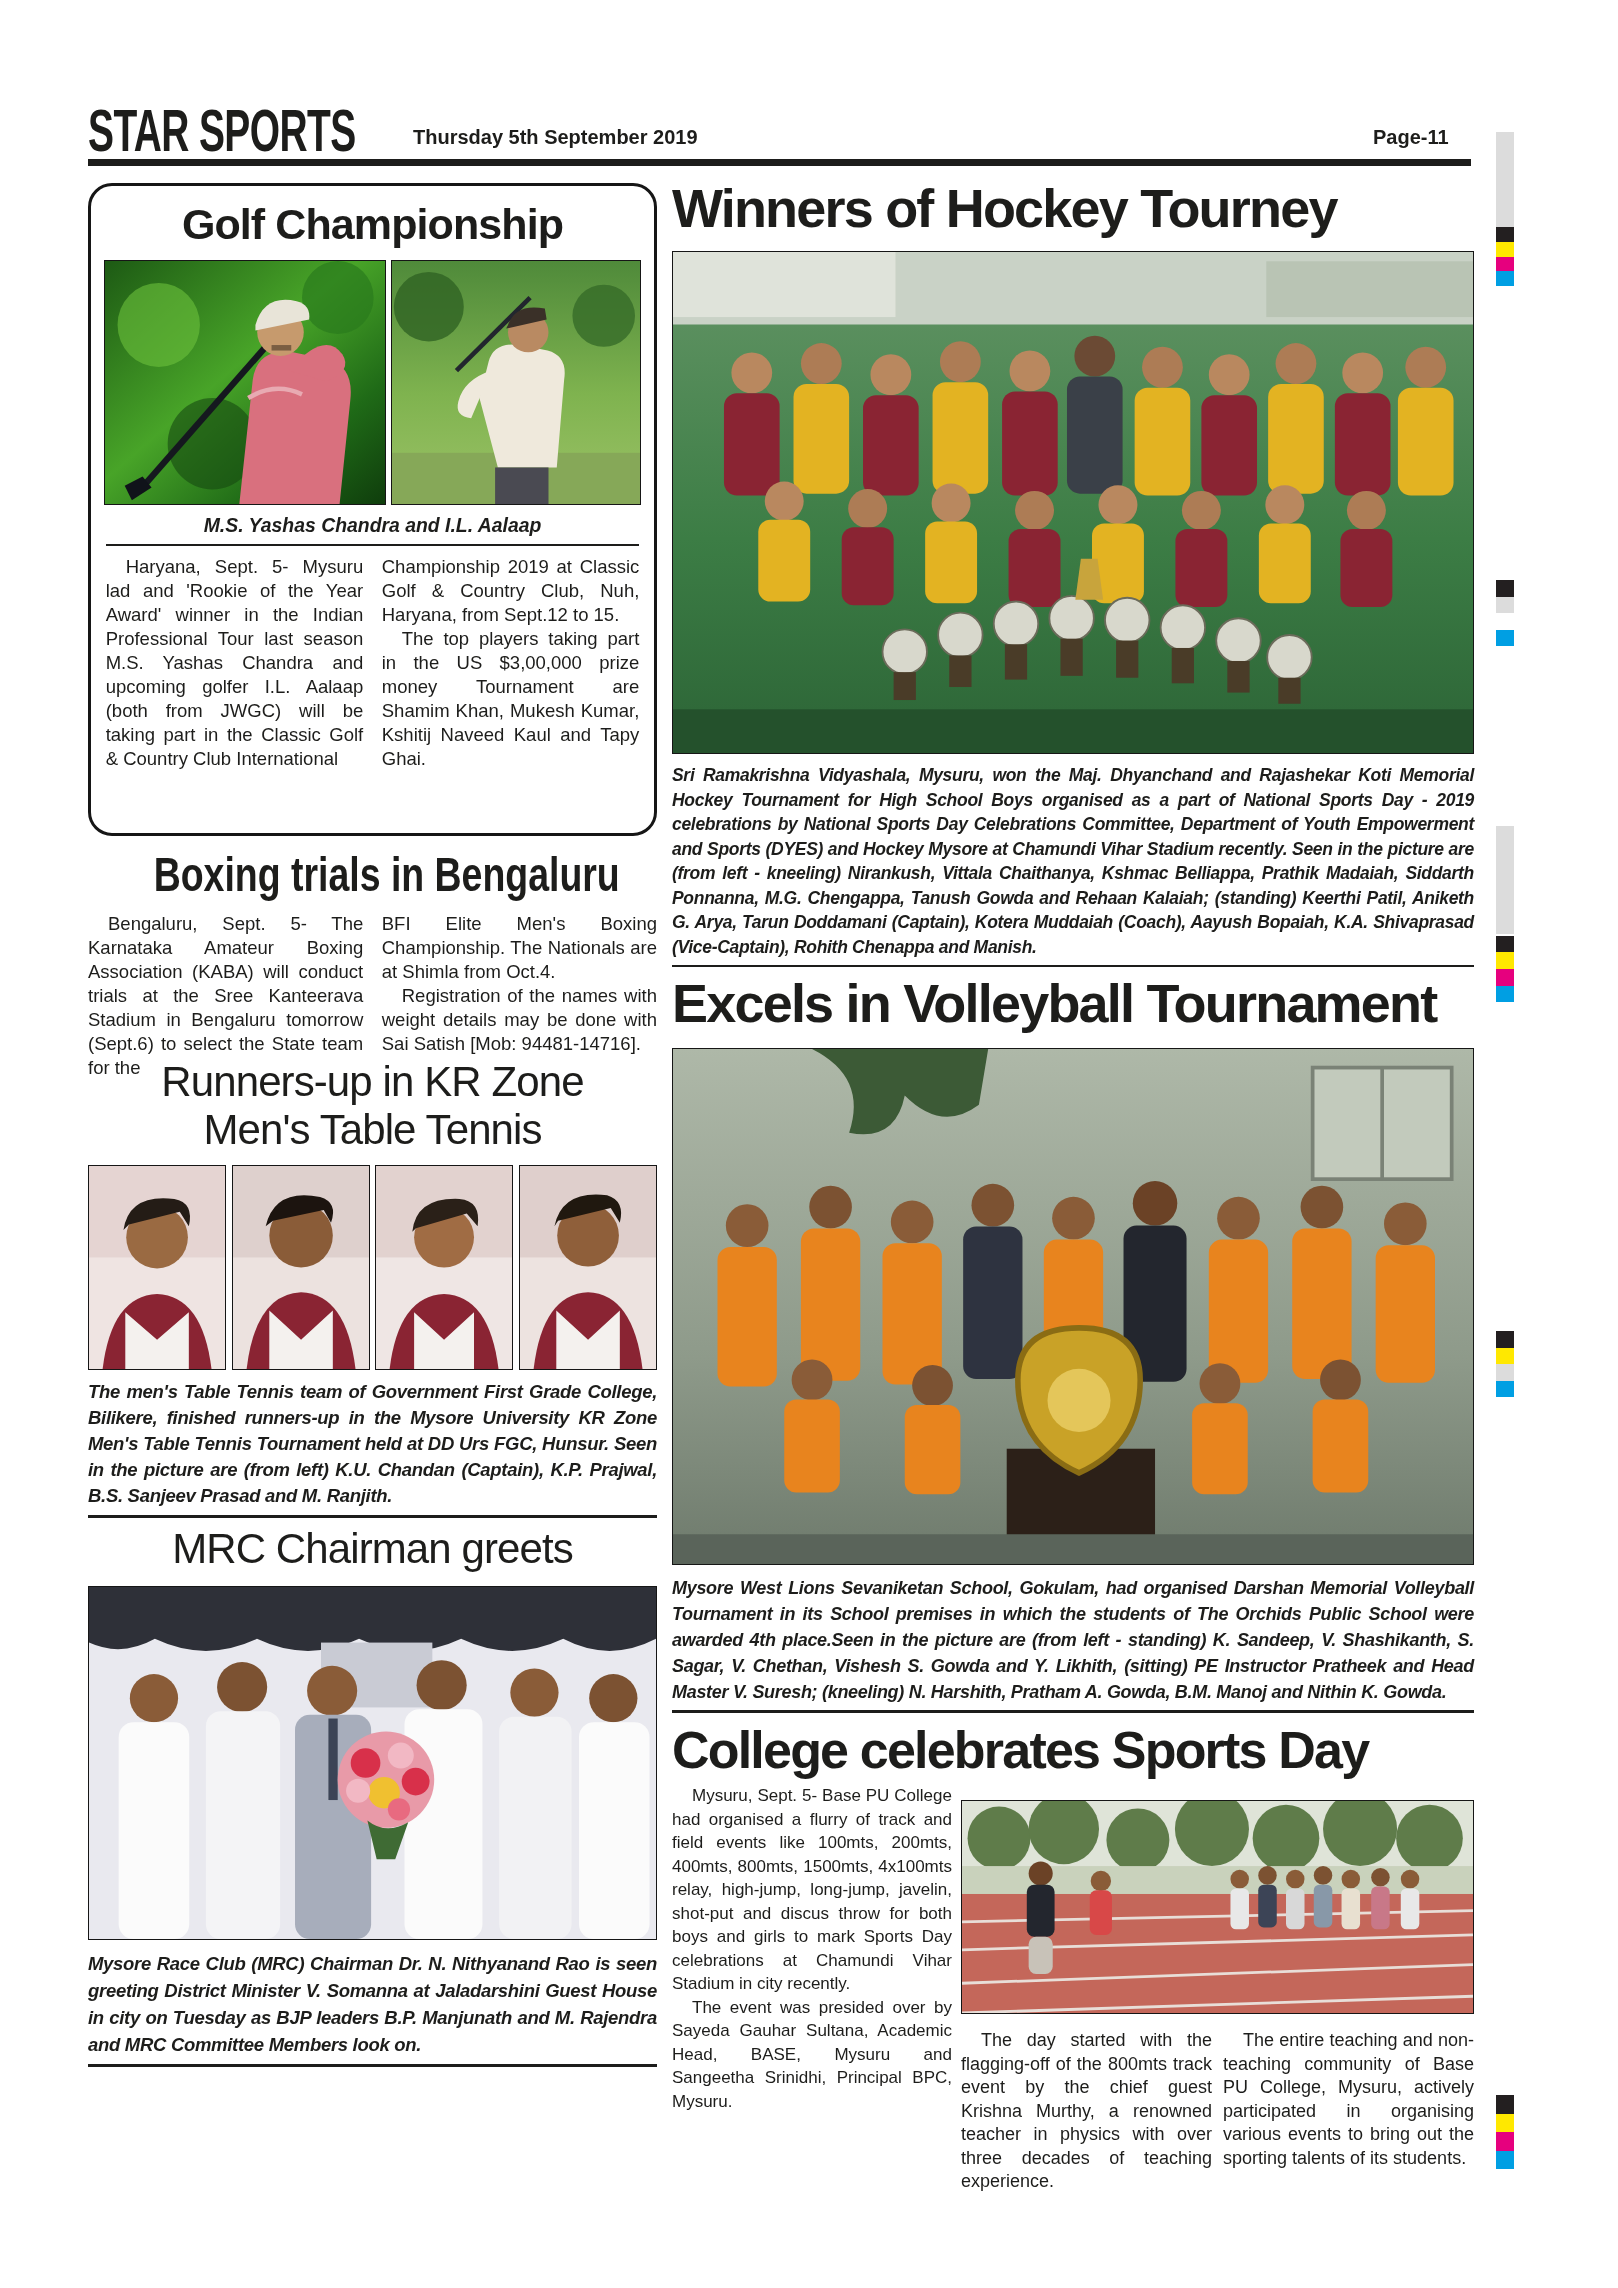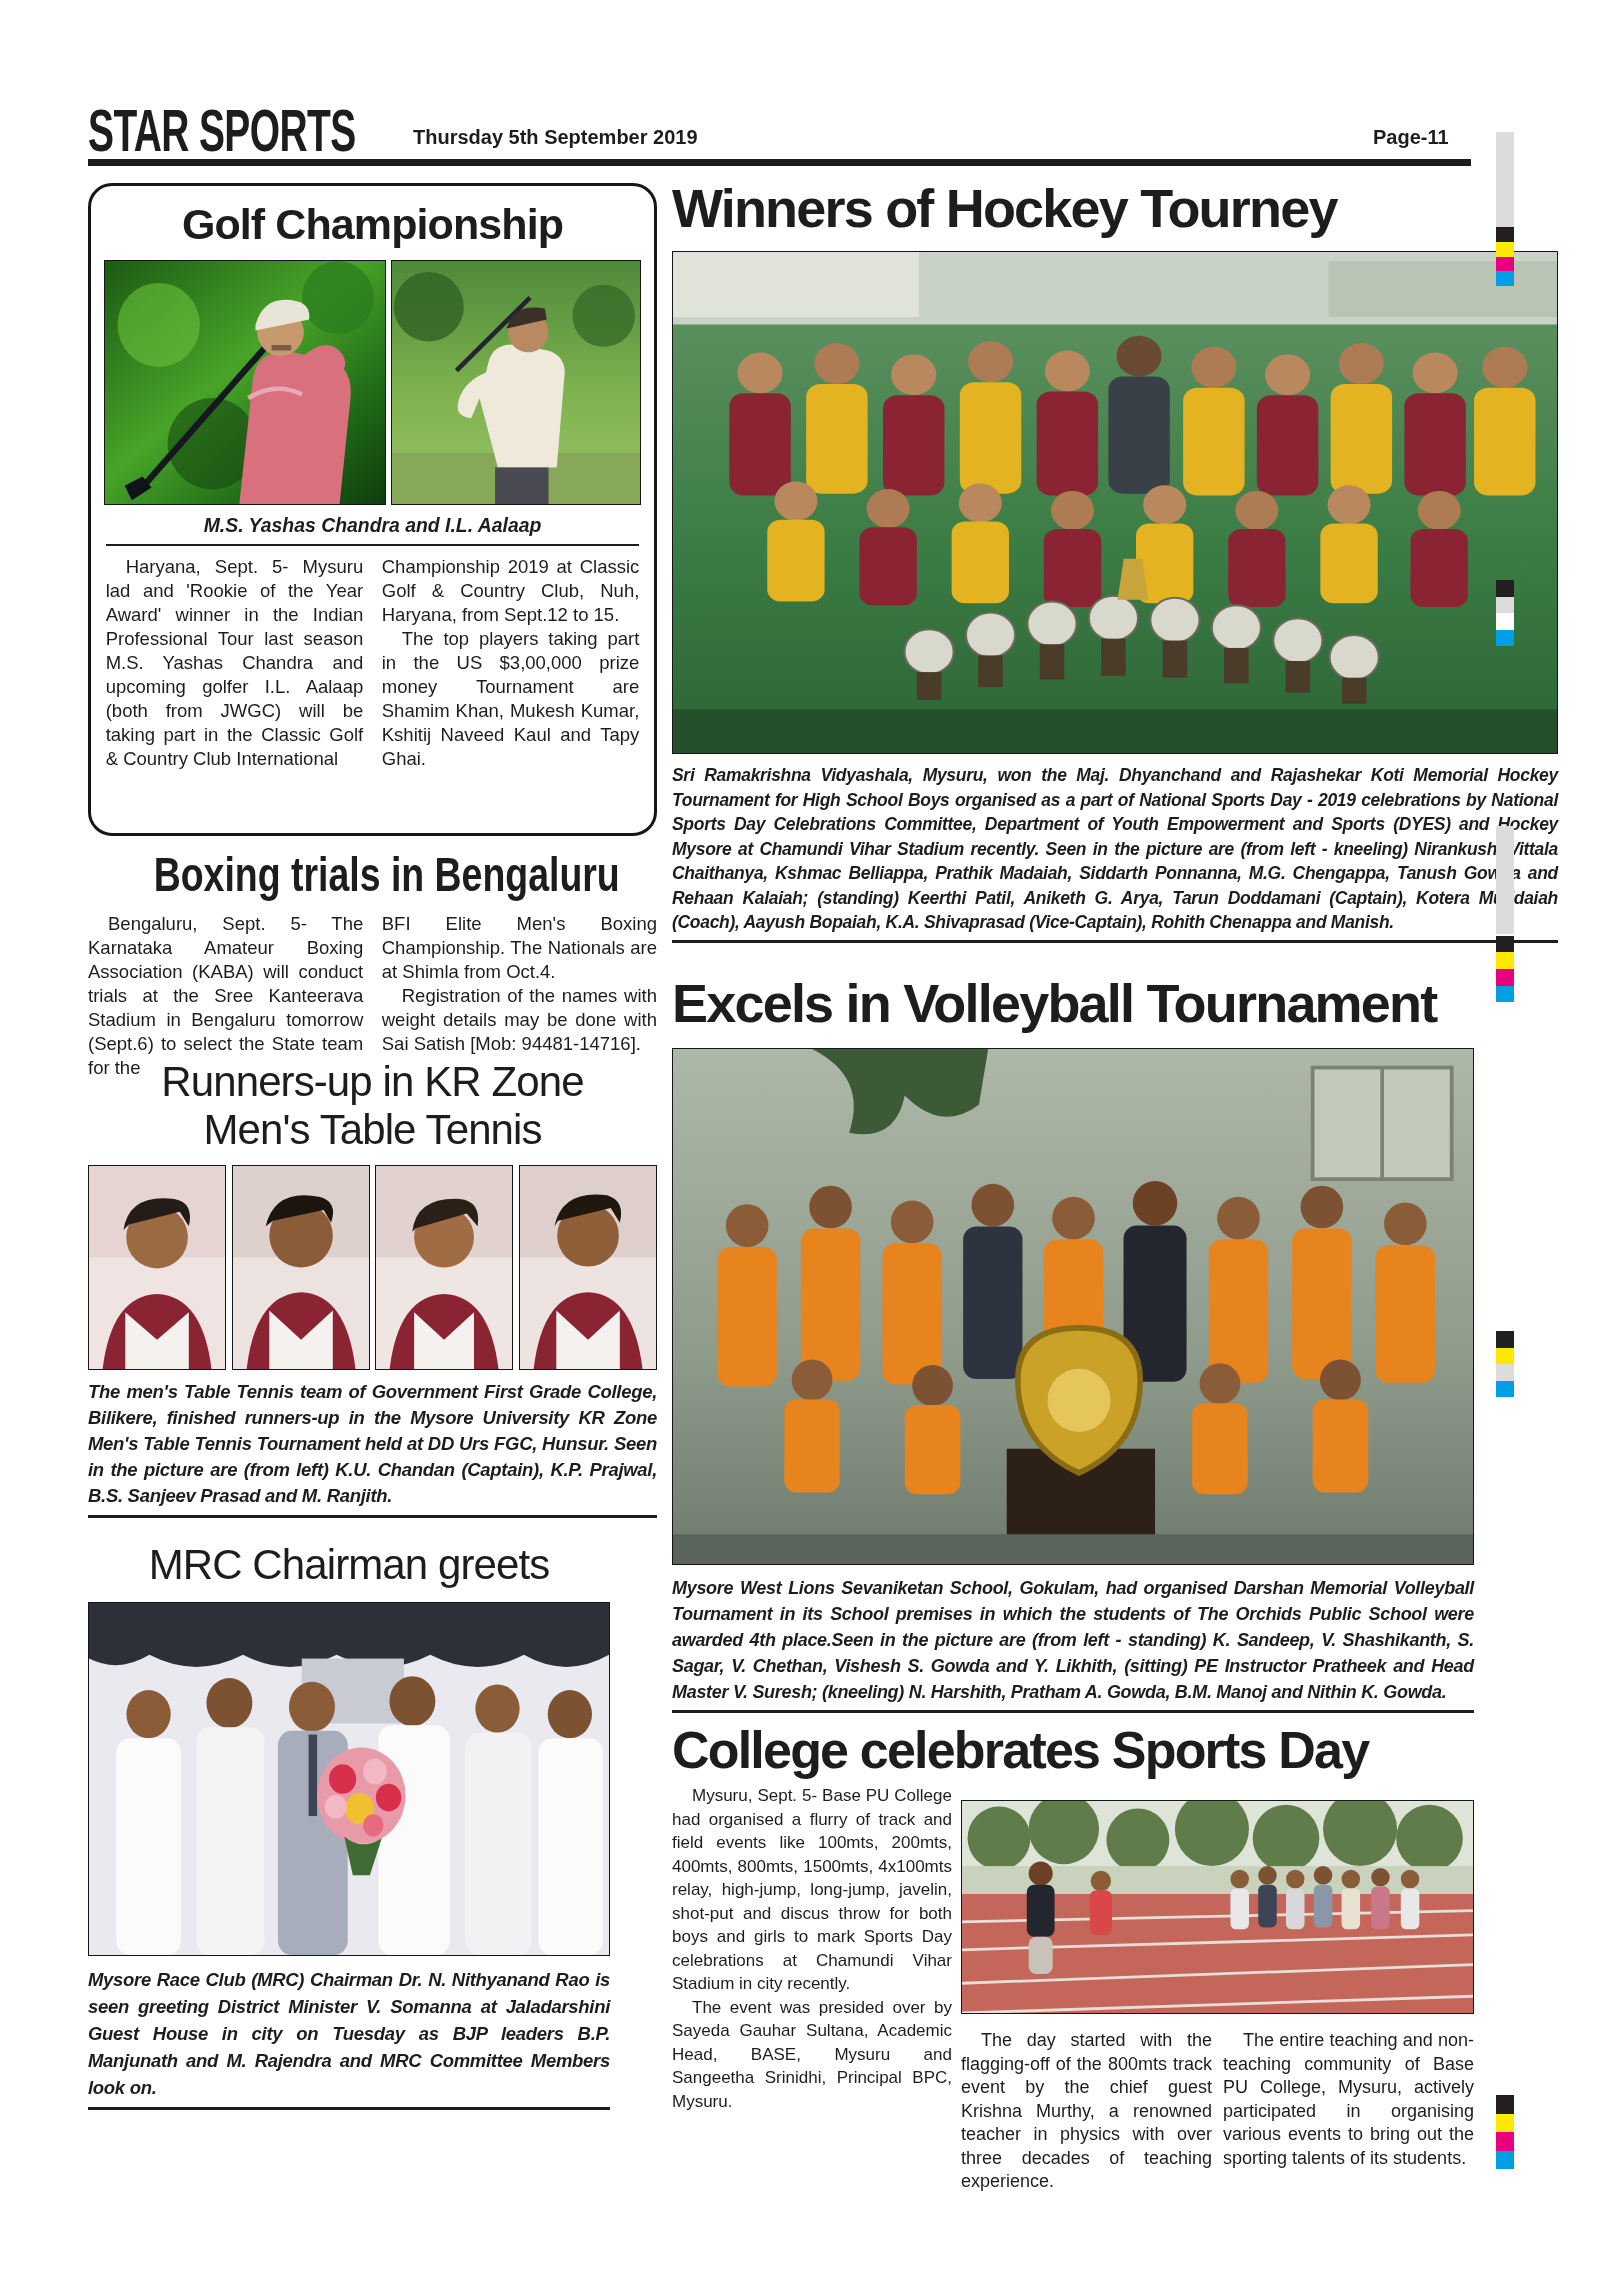--- a/index.html
+++ b/index.html
@@ -105,21 +105,21 @@
       <div class="col">
         <p class="indent">Haryana, Sept. 5- Mysuru lad and 'Rookie of the Year Award' winner in the Indian Professional Tour last season M.S. Yashas Chandra and upcoming golfer I.L. Aalaap (both from JWGC) will be taking part in the Classic Golf &amp; Country Club International</p>
       </div>
       <div class="col">
         <p>Championship 2019 at Classic Golf &amp; Country Club, Nuh, Haryana, from Sept.12 to 15.</p>
         <p class="indent">The top players taking part in the US $3,00,000 prize money Tournament are Shamim Khan, Mukesh Kumar, Kshitij Naveed Kaul and Tapy Ghai.</p>
       </div>
     </div>
   </div>
 
-  <div class="abs" style="left:672px;top:181px;width:886px;">
+  <div class="abs" style="left:672px;top:181px;width:802px;">
     <div class="hl-big">Winners of Hockey Tourney</div>
     <div class="photo-frame" style="margin-top:14.8px;height:503px;">
       <svg viewBox="0 0 863 539" preserveAspectRatio="none">
         <defs>
           <linearGradient id="turf" x1="0" y1="0" x2="0" y2="1">
             <stop offset="0" stop-color="#5a8f5e"></stop>
               <stop offset="0.5" stop-color="#3c7d45"></stop>
             <stop offset="1" stop-color="#2c6436"></stop>
           </linearGradient>
         </defs>
@@ -257,21 +257,21 @@
           <path d="M38 66 q8 -40 58 -34 q20 6 14 30 l-10 -16 -58 14 z" fill="#20180f"></path>
           <path d="M15 222 q10 -82 60 -84 q50 2 60 84 z" fill="#8a2433"></path>
           <path d="M40 158 l35 32 35 -32 v64 h-70 z" fill="#f4f1ee"></path>
         </svg>
       </div>
     </div>
     <div class="caption" style="margin-top:9.2px;font-size:18.5px;line-height:26px;">The men's Table Tennis team of Government First Grade College, Bilikere, finished runners-up in the Mysore University KR Zone Men's Table Tennis Tournament held at DD Urs FGC, Hunsur. Seen in the picture are (from left) K.U. Chandan (Captain), K.P. Prajwal, B.S. Sanjeev Prasad and M. Ranjith.</div>
     <div class="rule" style="margin-top:6.5px;"></div>
   </div>
 
-  <div class="abs" style="left:88px;top:1525px;width:522px;margin-top:16px;">
+  <div class="abs" style="left:88px;top:1525px;width:569px;">
     <div class="hl-med">MRC Chairman greets</div>
     <div class="photo-frame" style="margin-top:13px;height:354px;">
       <svg viewBox="0 0 611 380" preserveAspectRatio="none">
         <rect width="611" height="380" fill="#e9e9ef"></rect>
         <path d="M0 0 h611 v56 q-50 26 -100 0 q-55 26 -110 0 q-55 26 -110 0 q-55 26 -110 0 q-55 26 -110 0 q-36 20 -71 4 z" fill="#2e3038"></path>
         <rect x="250" y="60" width="120" height="70" fill="#c9cbd4"></rect>
 
         <g>
           <circle cx="70" cy="120" r="26" fill="#8a5c38"></circle>
             <rect x="32" y="146" width="76" height="234" rx="16" fill="#fbfbfb"></rect>

